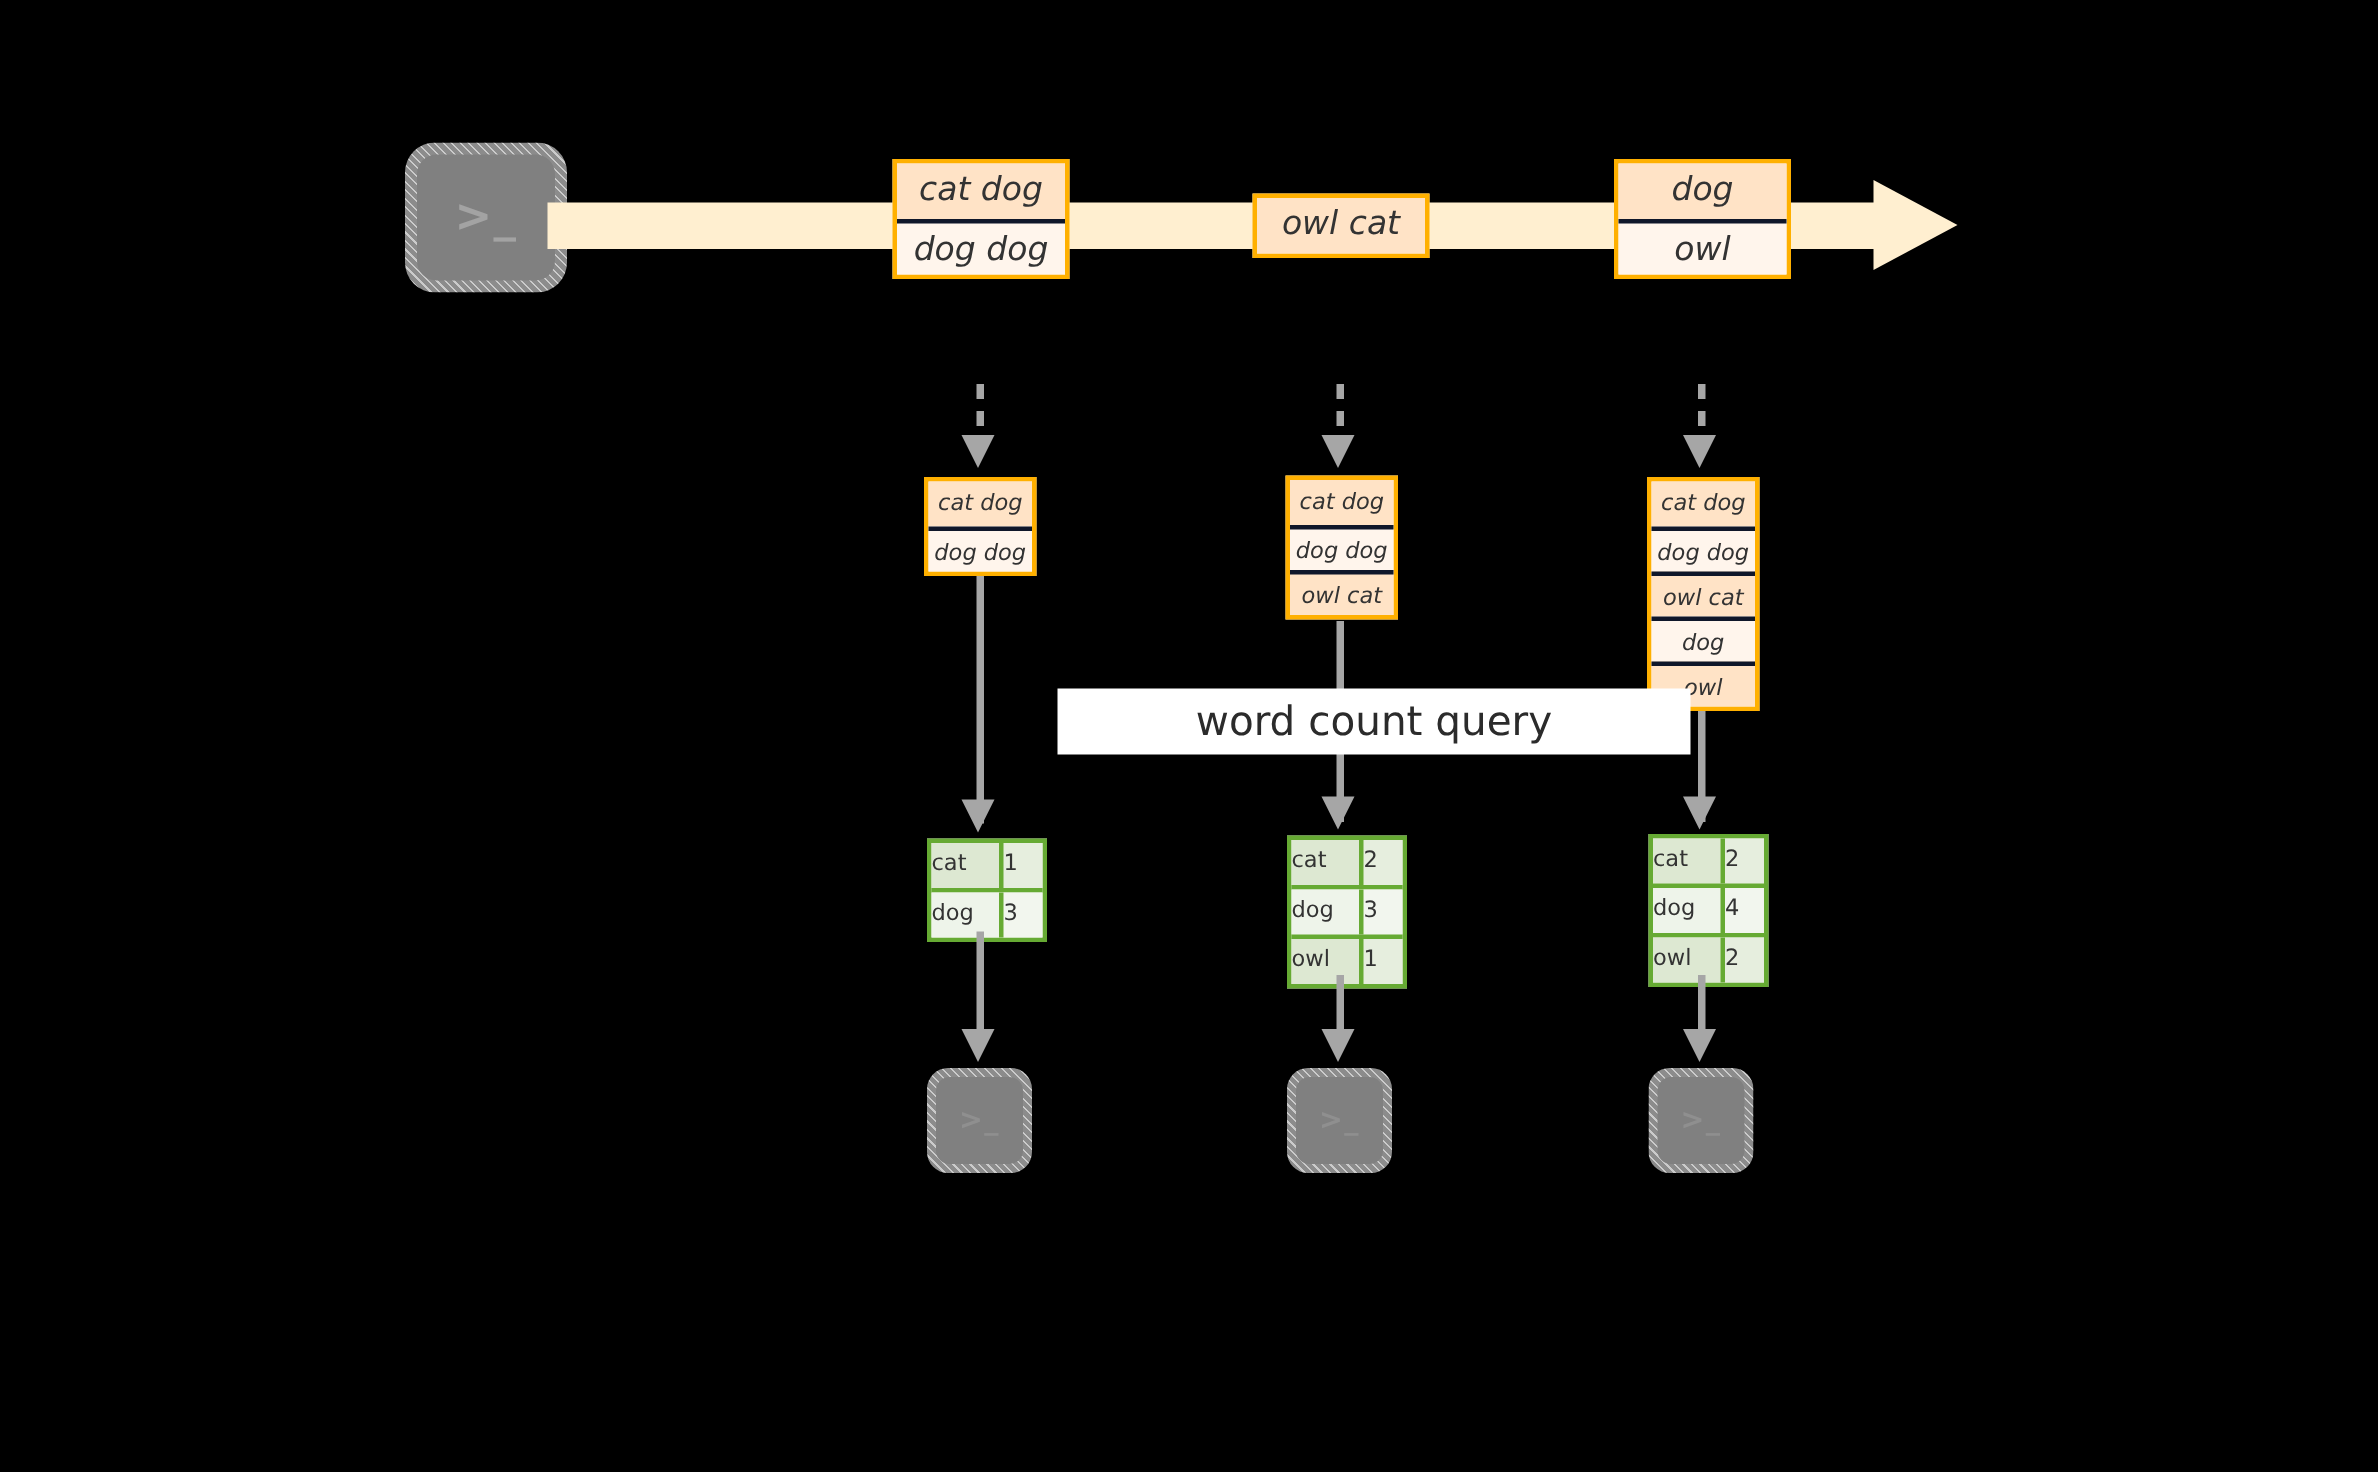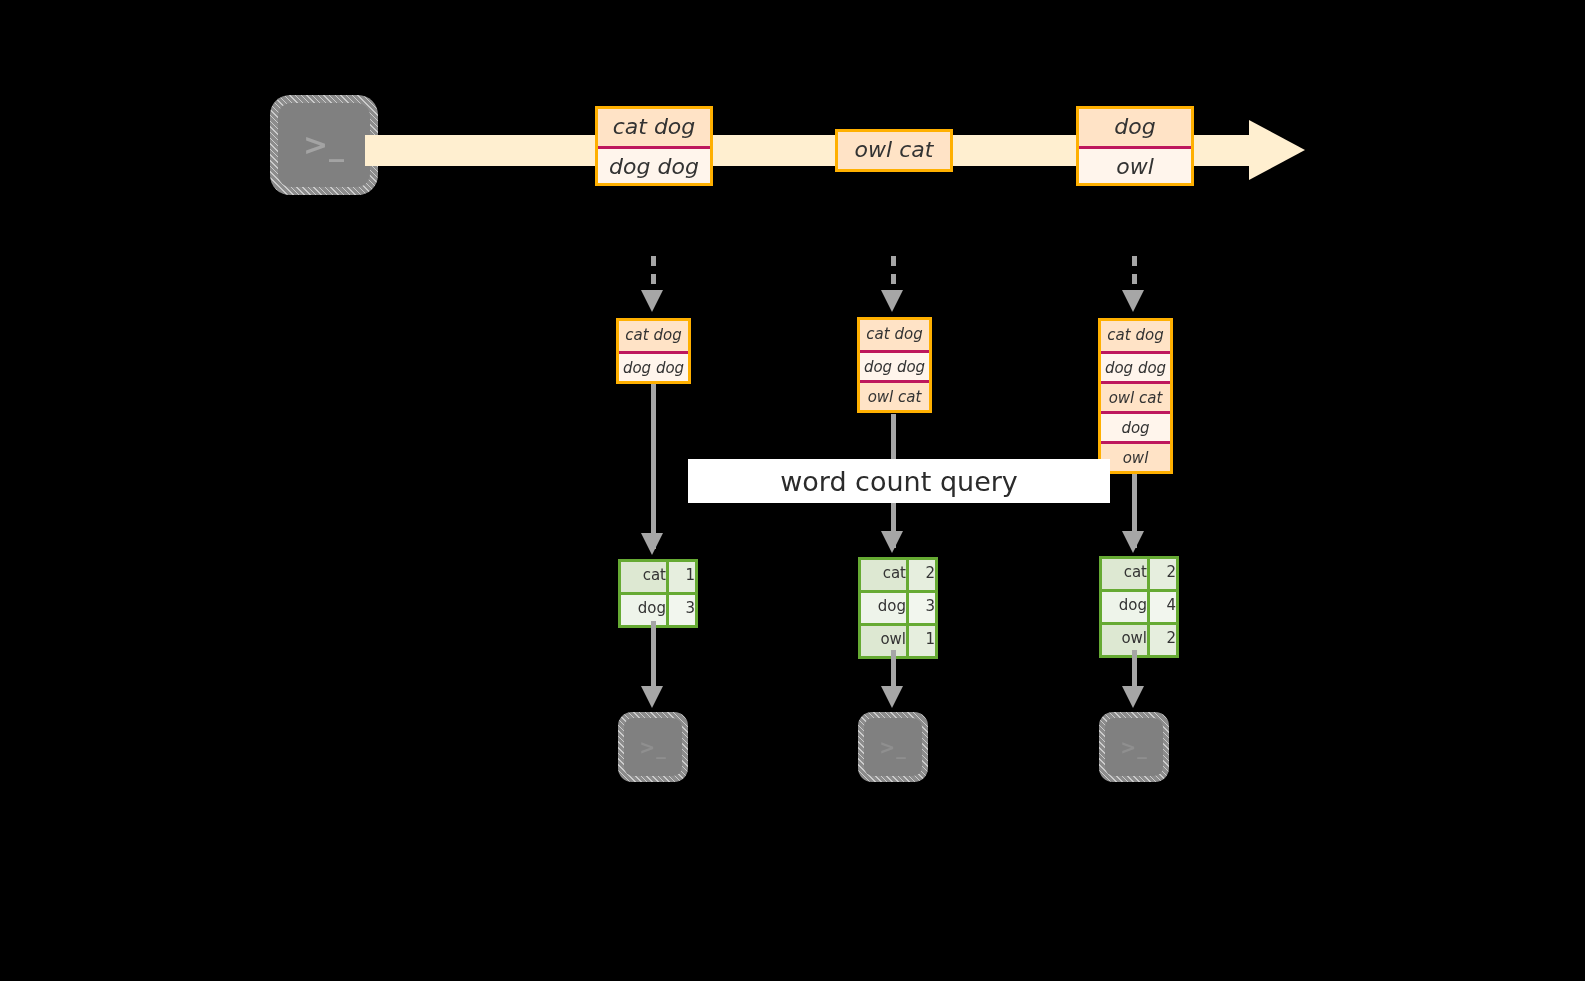--- a/index.html
+++ b/index.html
@@ -80,21 +80,21 @@
   }
   .orow {
     box-sizing: border-box;
     color: #333333;
     text-align: center;
     white-space: nowrap;
     overflow: hidden;
   }
   .orow.dark { background: #ffe3c6; }
   .orow.light { background: #fff5ec; }
-  .orow + .orow { border-top: 3px solid #be185d; }
+  .orow + .orow { border-top: 3px solid #0f172a; }
 
   
   .obox.big .orow {
     height: 37px;
     line-height: 35px;
     font-size: 22px;
   }
   
   .obox.mini .orow {
     height: 30px;
@@ -114,21 +114,21 @@
   .grow {
     display: flex;
     height: 30px;
   }
   .grow + .grow { border-top: 3px solid #66aa33; }
   .gcell {
     box-sizing: border-box;
     font-size: 15px;
     line-height: 27px;
     color: #333333;
-    text-align: right;
+    text-align: left;
     white-space: nowrap;
   }
   .gcell.word { width: 45px; }
   .gcell.count {
     width: 29px;
     border-left: 3px solid #66aa33;
   }
   .grow.dark .gcell.word  { background: #dde8d2; }
   .grow.dark .gcell.count { background: #e6eede; }
   .grow.light .gcell.word  { background: #eef4ea; }
@@ -159,20 +159,21 @@
   
   .querylabel {
     position: absolute;
     background: #ffffff;
     color: #2b2b2b;
     font-size: 27px;
     display: flex;
     align-items: center;
     justify-content: center;
     z-index: 6;
+    margin-left: 17px;
   }
 </style>
 </head>
 <body>
 
 <div id="stage">
 
   <div class="terminal" style="left:270px; top:95px; width:108px; height:100px; border-radius:20px;">
     <div class="inner"></div>
     <div class="prompt" style="font-size:30px;">&gt;_</div>

